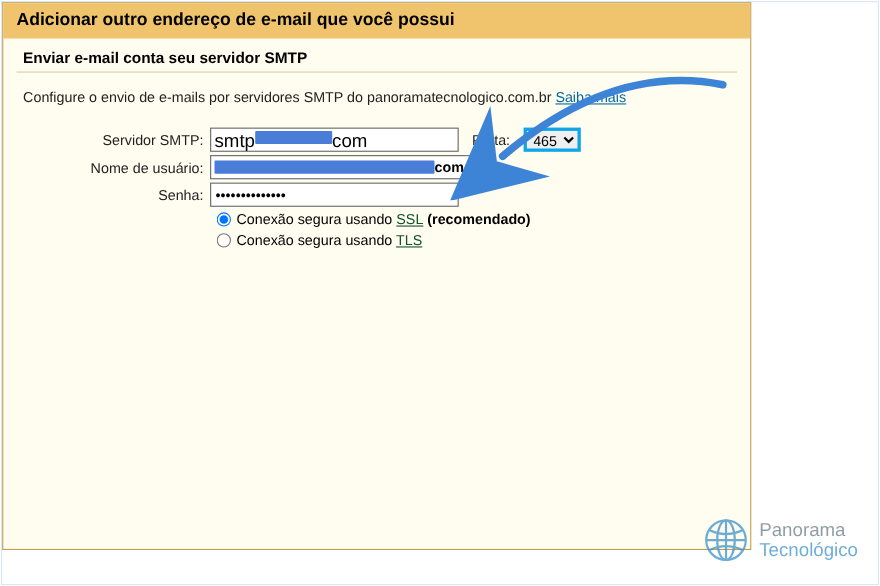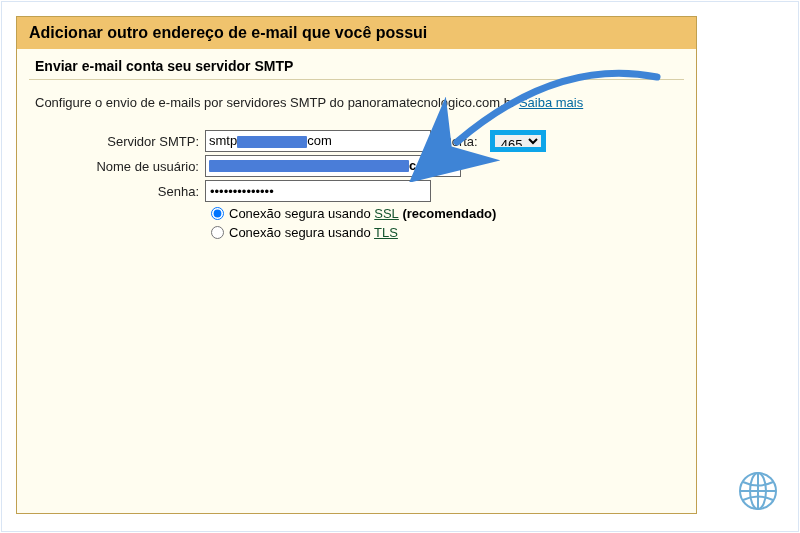--- a/index.html
+++ b/index.html
@@ -10,21 +10,20 @@
       width: 800px;
       height: 533px;
       position: relative;
       overflow: hidden;
     }
     .outer-border {
       border: 1px solid #d9e5f4;
       width: 798px;
       height: 531px;
       margin: 1px;
-      padding: 14px;
       position: relative;
     }
     .dialog {
       border: 1px solid #c0a050;
       background: #fffdf0;
       width: 681px;
       height: 498px;
     }
     .header-bar {
       background: #f0c36d;
@@ -71,21 +70,21 @@
       padding: 2px 4px;
       font-size: 13px;
       height: 22px;
       background: #fff;
     }
     .smtp-input { width: 226px; }
     .user-input { width: 256px; }
     .pwd-input { width: 226px; }
     .port-label { font-size: 13px; color: #222; }
     select {
-      border: 5px solid #0ea5e9;
+      border: 3px solid #0ea5e9;
       padding: 1px 2px;
       font-size: 13px;
       height: 22px;
       background: #efefef;
     }
     .radio-row {
       padding-left: 176px;
       display: flex;
       align-items: center;
       gap: 5px;
@@ -146,21 +145,21 @@
     <div class="desc">
       <span>Configure o envio de e-mails por servidores SMTP do panoramatecnologico.com.br </span><a href="#">Saiba mais</a>
     </div>
 
     <div class="form-area">
       <div class="row">
         <div class="label">Servidor SMTP:</div>
         <div class="field-wrap">
           <div style="position:relative;">
             <input type="text" class="smtp-input" style="">
-            <div style="position:absolute;left:4px;top:3px;font-size:13px;pointer-events:none;display:flex;align-items:flex-end;gap:0;">
+            <div style="position:absolute;left:4px;top:3px;font-size:17px;pointer-events:none;display:flex;align-items:flex-start;gap:0;">
               <span>smtp</span>
                 <span class="redact" style="width:70px;"></span>
                 <span>com</span>
             </div>
           </div>
           <span class="port-label">Porta:</span>
           <select>
             <option>465</option>
           </select>
         </div>
@@ -209,14 +208,18 @@
 
   <div class="logo">
     <svg width="44" height="44" viewBox="0 0 44 44">
       <circle cx="22" cy="22" r="18" fill="none" stroke="#3d92c9" stroke-width="2"></circle>
       <ellipse cx="22" cy="22" rx="8" ry="18" fill="none" stroke="#3d92c9" stroke-width="2"></ellipse>
       <line x1="4" y1="22" x2="40" y2="22" stroke="#3d92c9" stroke-width="2"></line>
       <line x1="22" y1="4" x2="22" y2="40" stroke="#3d92c9" stroke-width="2"></line>
       <path d="M7 13 Q22 20 37 13" fill="none" stroke="#3d92c9" stroke-width="2"></path>
       <path d="M7 31 Q22 24 37 31" fill="none" stroke="#3d92c9" stroke-width="2"></path>
     </svg>
+    <div class="logo-text">
+      <div class="l1">Panorama</div>
+      <div class="l2">Tecnológico</div>
+    </div>
   </div>
 </div>
 
 </body></html>

